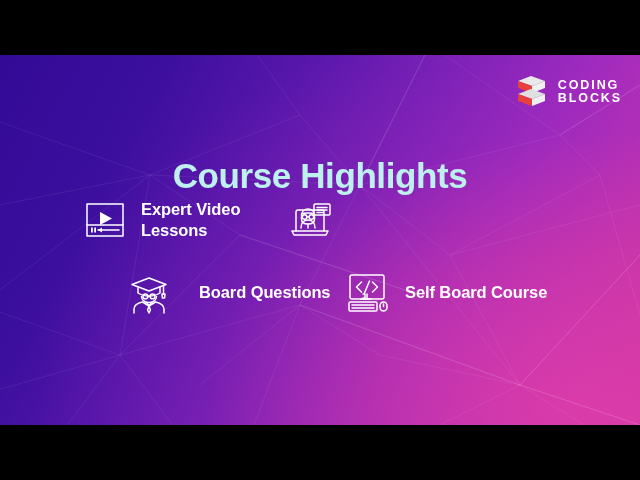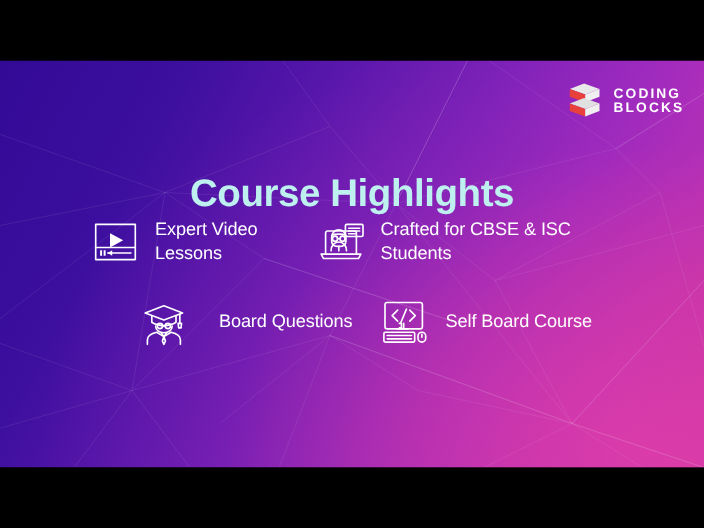--- a/index.html
+++ b/index.html
@@ -135,21 +135,21 @@
     fill: none;
     stroke-width: 1.5;
     stroke-linecap: round;
     stroke-linejoin: round;
   }
   .feature-icon svg .solid { fill: #ffffff; stroke: none; }
 
   .feature-label {
     color: #ffffff;
     font-size: 16.5px;
-    font-weight: normal;
+    font-weight: bold;
     line-height: 1.28;
     letter-spacing: -0.1px;
   }
 </style>
 </head>
 <body>
 
 <div class="frame">
 
   <div class="letterbox top"></div>
@@ -247,21 +247,20 @@
                 <circle cx="23.4" cy="17" r="2.3"></circle>
                 <line x1="18.9" y1="17" x2="21.1" y2="17"></line>
                 <path d="M13.5 14 C16 12.5 24 12.5 26.5 14"></path>
                 <path d="M20 24 L20 28"></path>
                 <rect x="26" y="4" width="16" height="11" rx="1.2"></rect>
                 <line x1="29" y1="7.5" x2="39" y2="7.5"></line>
                 <line x1="29" y1="10" x2="39" y2="10"></line>
                 <line x1="29" y1="12.5" x2="35" y2="12.5"></line>
               </svg>
             </div>
-            <div class="feature-label">Crafted for CBSE &amp; ISC Students</div>
           </div>
 
         </div>
 
         <div class="feature-row row-2">
 
           <div class="feature f-board">
             <div class="feature-icon">
               <svg viewBox="0 0 44 42" width="44" height="42">
                 <path d="M5 12.5 L22 6 L39 12.5 L22 19 Z"></path>

